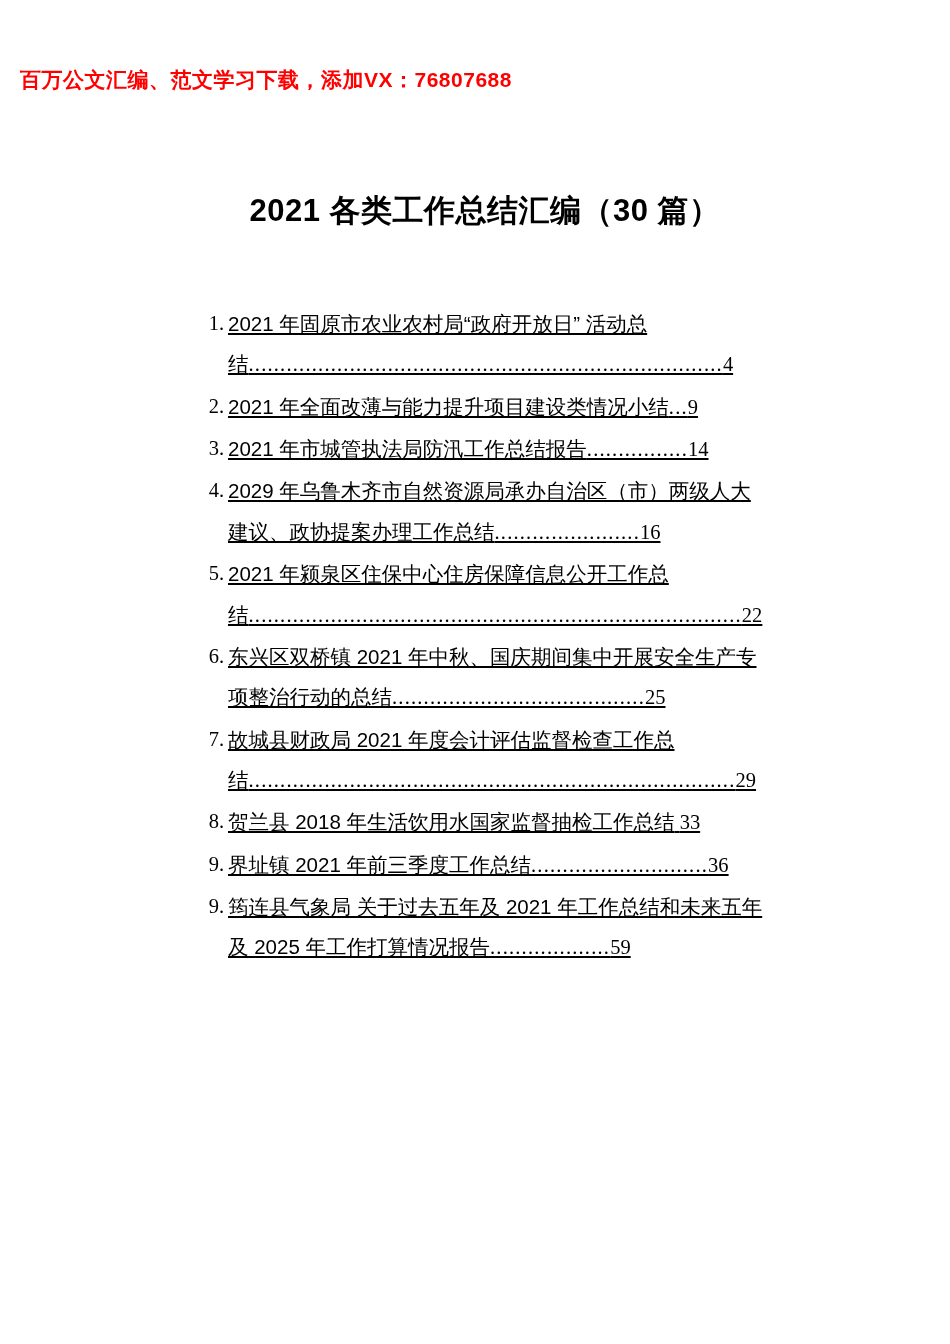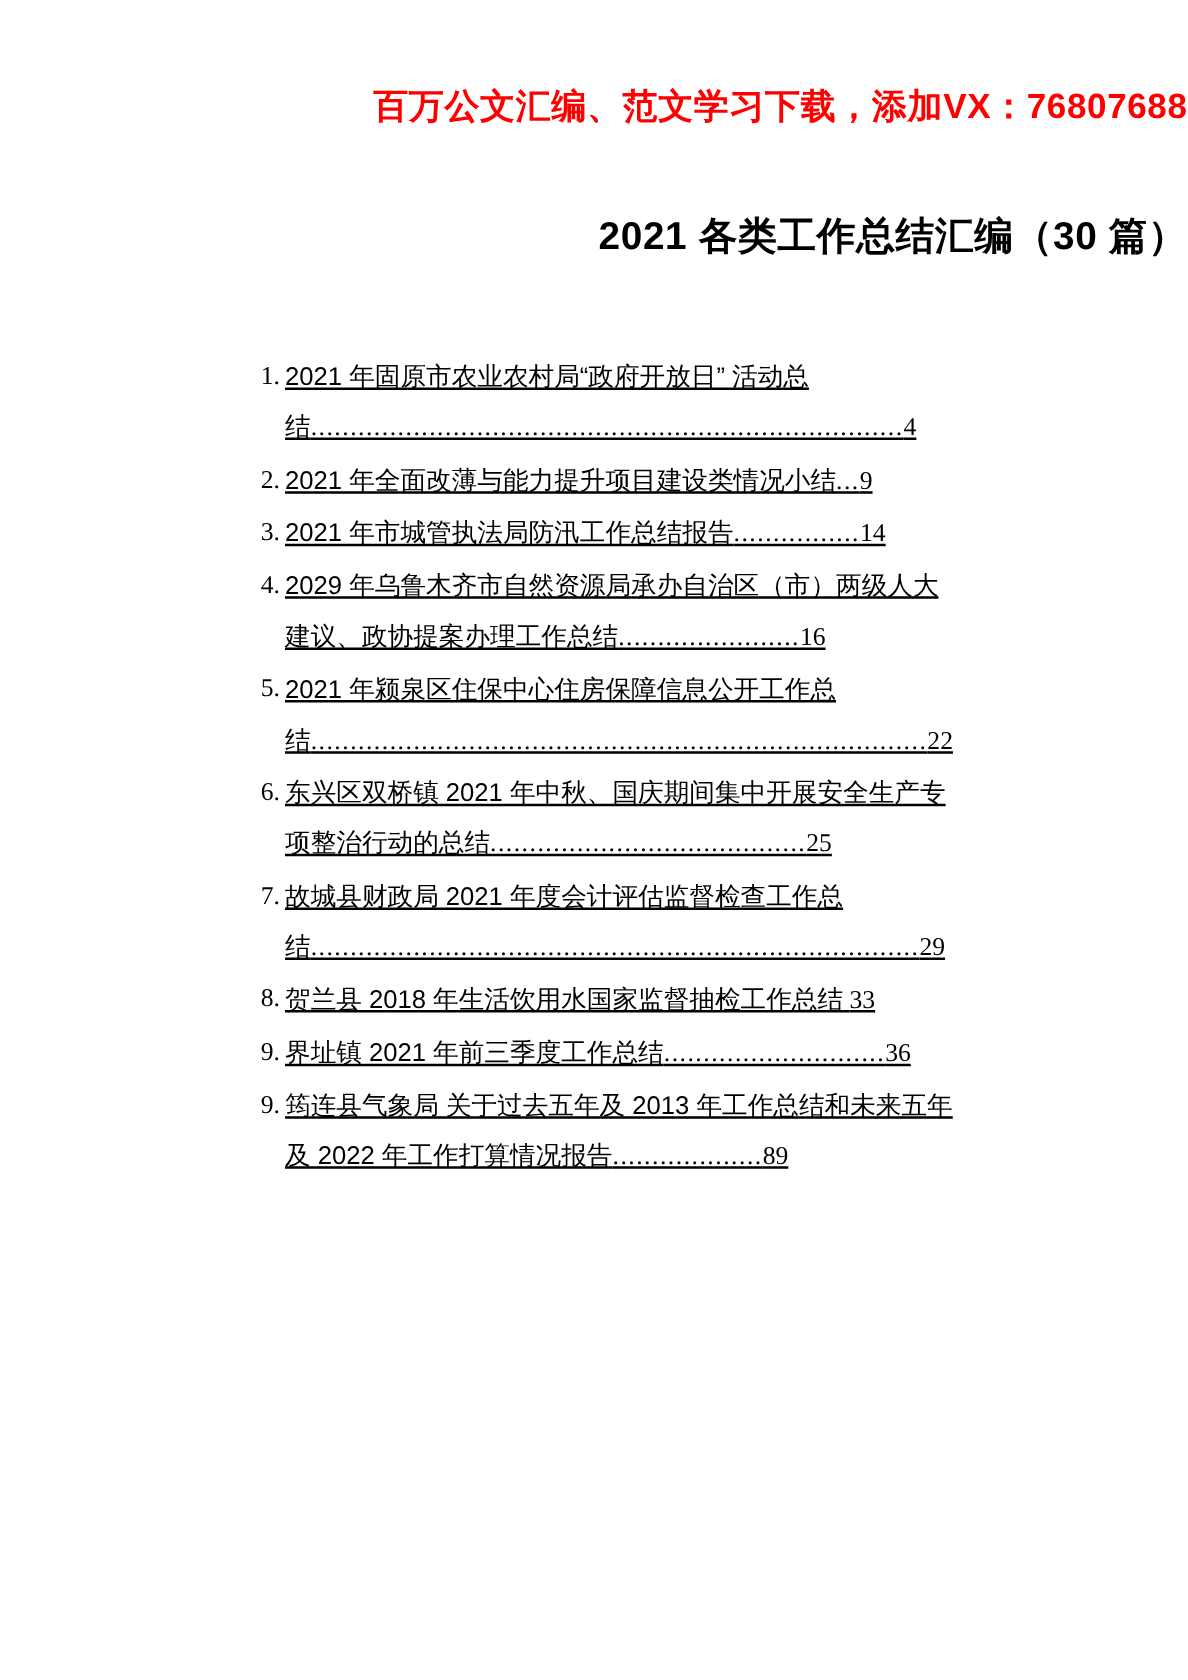--- a/index.html
+++ b/index.html
@@ -18,34 +18,34 @@
   .page {
     width: 950px;
     height: 1344px;
     box-sizing: border-box;
     padding: 0;
     position: relative;
   }
   .watermark {
     color: #ff0000;
     font-family: "Liberation Sans", sans-serif;
-    font-size: 28px;
+    font-size: 21px;
     font-weight: 600;
-    text-align: right;
+    text-align: left;
     letter-spacing: 0.5px;
     margin-top: 66px;
     margin-left: 20px;
   }
   .doc-title {
-    text-align: right;
+    text-align: center;
     font-family: "Liberation Sans", sans-serif;
     font-weight: bold;
     font-size: 31px;
     letter-spacing: 0.5px;
-    margin-top: 64px;
+    margin-top: 96px;
     margin-left: 20px;
   }
   .toc {
     margin: 72px 190px 0 190px;
     width: 580px;
   }
   .toc-entry {
     display: flex;
     align-items: flex-start;
     font-size: 20.5px;
@@ -131,17 +131,17 @@
       <span class="toc-body"><span class="toc-text">贺兰县 2018 年生活饮用水国家监督抽检工作总结</span><span class="leader"></span> <span class="pageno">33</span></span>
     </div>
 
     <div class="toc-entry">
       <span class="toc-num">9.</span>
       <span class="toc-body"><span class="toc-text">界址镇 2021 年前三季度工作总结</span><span class="leader">............................</span><span class="pageno">36</span></span>
     </div>
 
     <div class="toc-entry">
       <span class="toc-num">9.</span>
-      <span class="toc-body two-line"><span class="toc-text">筠连县气象局 关于过去五年及 2013 年工作总结和未来五年 及 2022 年工作打算情况报告</span><span class="leader">...................</span><span class="pageno">89</span></span>
+      <span class="toc-body two-line"><span class="toc-text">筠连县气象局 关于过去五年及 2021 年工作总结和未来五年 及 2025 年工作打算情况报告</span><span class="leader">...................</span><span class="pageno">59</span></span>
     </div>
 
   </div>
 </div>
 
 </body></html>

